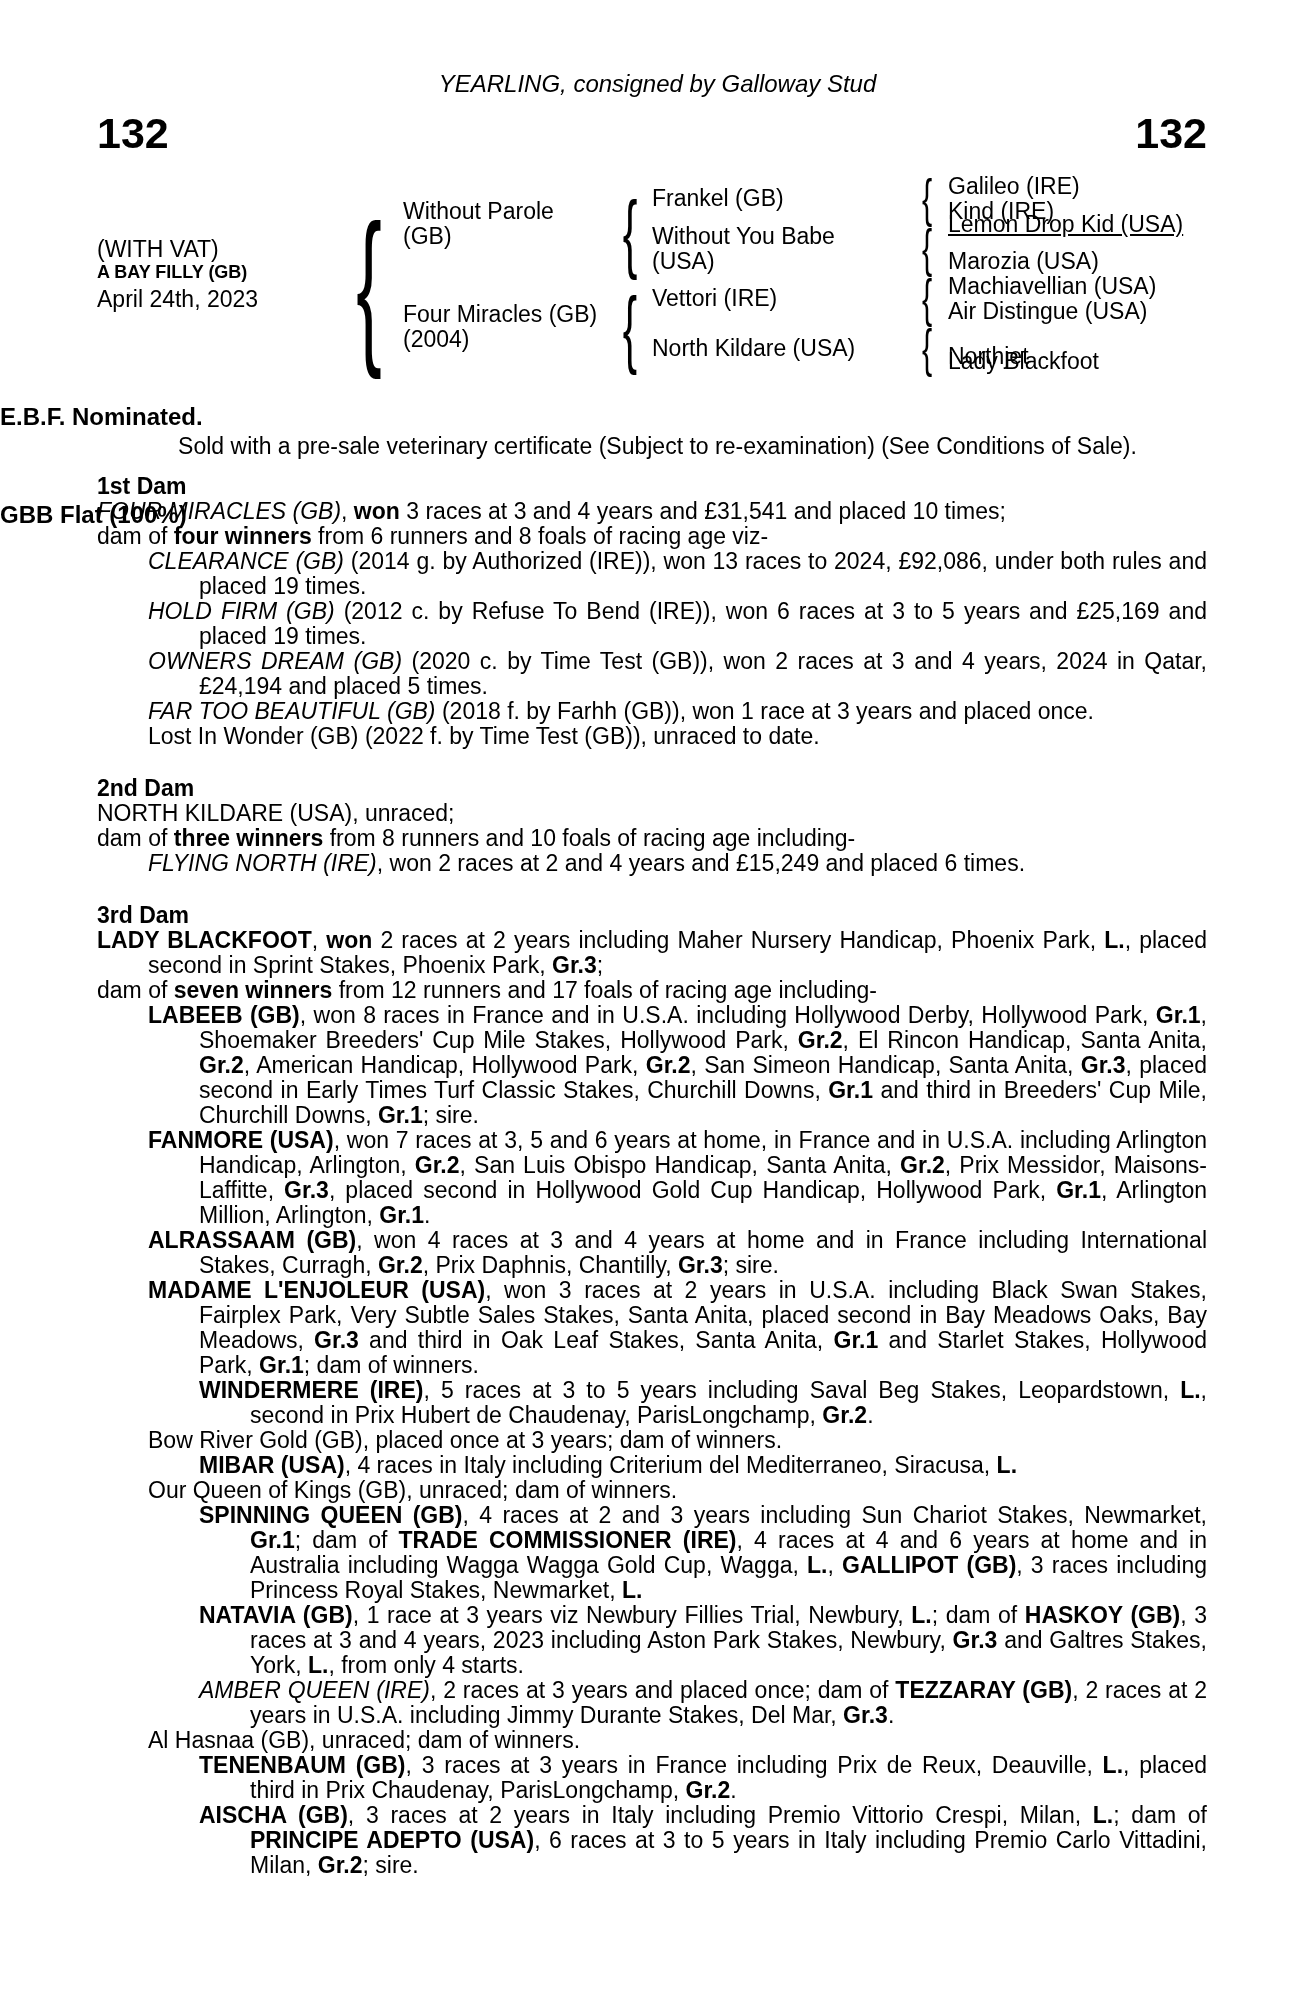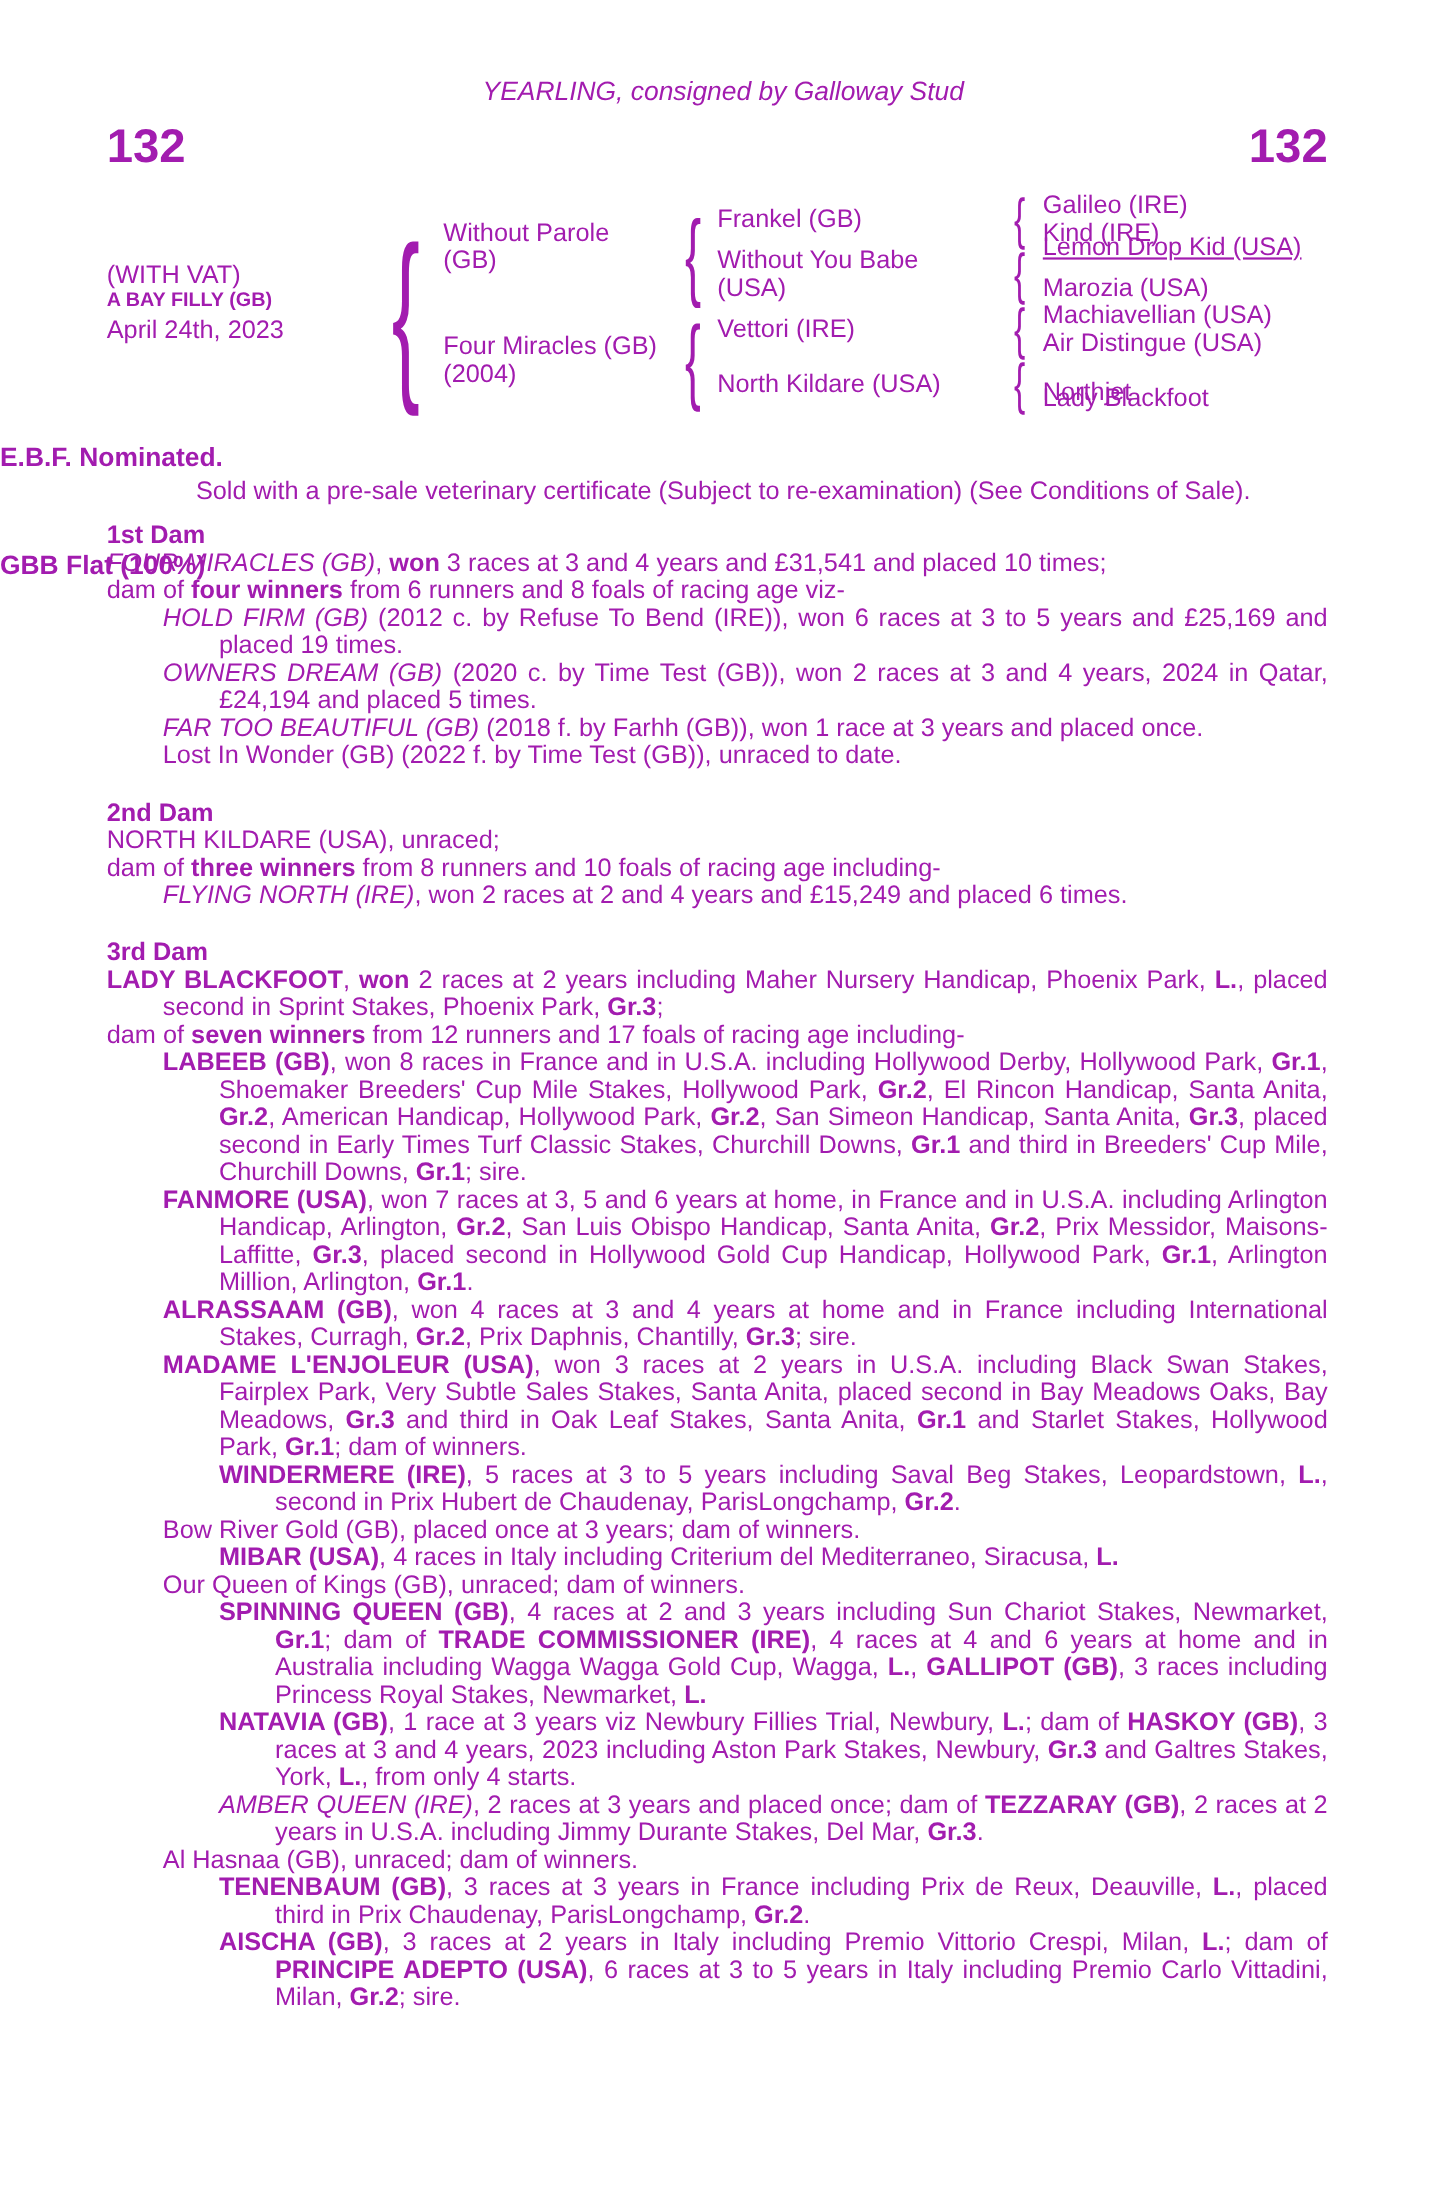--- a/index.html
+++ b/index.html
@@ -1,17 +1,17 @@
 <!DOCTYPE html>
 <html><head>
 <meta charset="utf-8">
 <style>
   html,body{margin:0;padding:0;background:#fff;}
   .page{position:relative;width:1315px;height:2000px;background:#ffffff;
-        font-family:"Liberation Sans",sans-serif;color:#a21caf;overflow:hidden;}
+        font-family:"Liberation Sans",sans-serif;color:#000000;overflow:hidden;}
   .title{position:absolute;top:70px;left:0;width:100%;text-align:center;
          font-style:italic;font-size:24px;}
   .lot{position:absolute;top:112px;font-size:43px;font-weight:bold;line-height:1;}
   .lot-left{left:97px;}
   .lot-right{right:108px;}
   
   .ped-item{position:absolute;font-size:23px;line-height:25px;white-space:nowrap;}
   .subject-name{font-weight:bold;font-size:18px;}
   .brace{position:absolute;display:flex;align-items:center;justify-content:center;
          line-height:1;font-weight:400;}
@@ -79,20 +79,21 @@
   <div class="ebf-row">
     <span>E.B.F. Nominated.</span>
     <span>GBB Flat (100%)</span>
   </div>
   <div class="vet-row">Sold with a pre-sale veterinary certificate (Subject to re-examination) (See Conditions of Sale).</div>
 
   <div class="bodytext">
       <div class="heading">1st Dam</div>
       <div class="para l0"><span class="i">FOUR MIRACLES (GB)</span><span class="n">, </span><span class="b">won</span><span class="n"> 3 races at 3 and 4 years and £31,541 and placed 10 times;</span></div>
       <div class="para l0"><span class="n">dam of </span><span class="b">four winners</span><span class="n"> from 6 runners and 8 foals of racing age viz-</span></div>
+      <div class="para l1"><span class="i">CLEARANCE (GB)</span><span class="n"> (2014 g. by Authorized (IRE)), won 13 races to 2024, £92,086, under both rules and placed 19 times.</span></div>
       <div class="para l1"><span class="i">HOLD FIRM (GB)</span><span class="n"> (2012 c. by Refuse To Bend (IRE)), won 6 races at 3 to 5 years and £25,169 and placed 19 times.</span></div>
       <div class="para l1"><span class="i">OWNERS DREAM (GB)</span><span class="n"> (2020 c. by Time Test (GB)), won 2 races at 3 and 4 years, 2024 in Qatar, £24,194 and placed 5 times.</span></div>
       <div class="para l1"><span class="i">FAR TOO BEAUTIFUL (GB)</span><span class="n"> (2018 f. by Farhh (GB)), won 1 race at 3 years and placed once.</span></div>
       <div class="para l1"><span class="n">Lost In Wonder (GB) (2022 f. by Time Test (GB)), unraced to date.</span></div>
       <div class="heading">2nd Dam</div>
       <div class="para l0"><span class="n">NORTH KILDARE (USA), unraced;</span></div>
       <div class="para l0"><span class="n">dam of </span><span class="b">three winners</span><span class="n"> from 8 runners and 10 foals of racing age including-</span></div>
       <div class="para l1"><span class="i">FLYING NORTH (IRE)</span><span class="n">, won 2 races at 2 and 4 years and £15,249 and placed 6 times.</span></div>
       <div class="heading">3rd Dam</div>
       <div class="para l0"><span class="b">LADY BLACKFOOT</span><span class="n">, </span><span class="b">won</span><span class="n"> 2 races at 2 years including Maher Nursery Handicap, Phoenix Park, </span><span class="b">L.</span><span class="n">, placed second in Sprint Stakes, Phoenix Park, </span><span class="b">Gr.3</span><span class="n">;</span></div>

